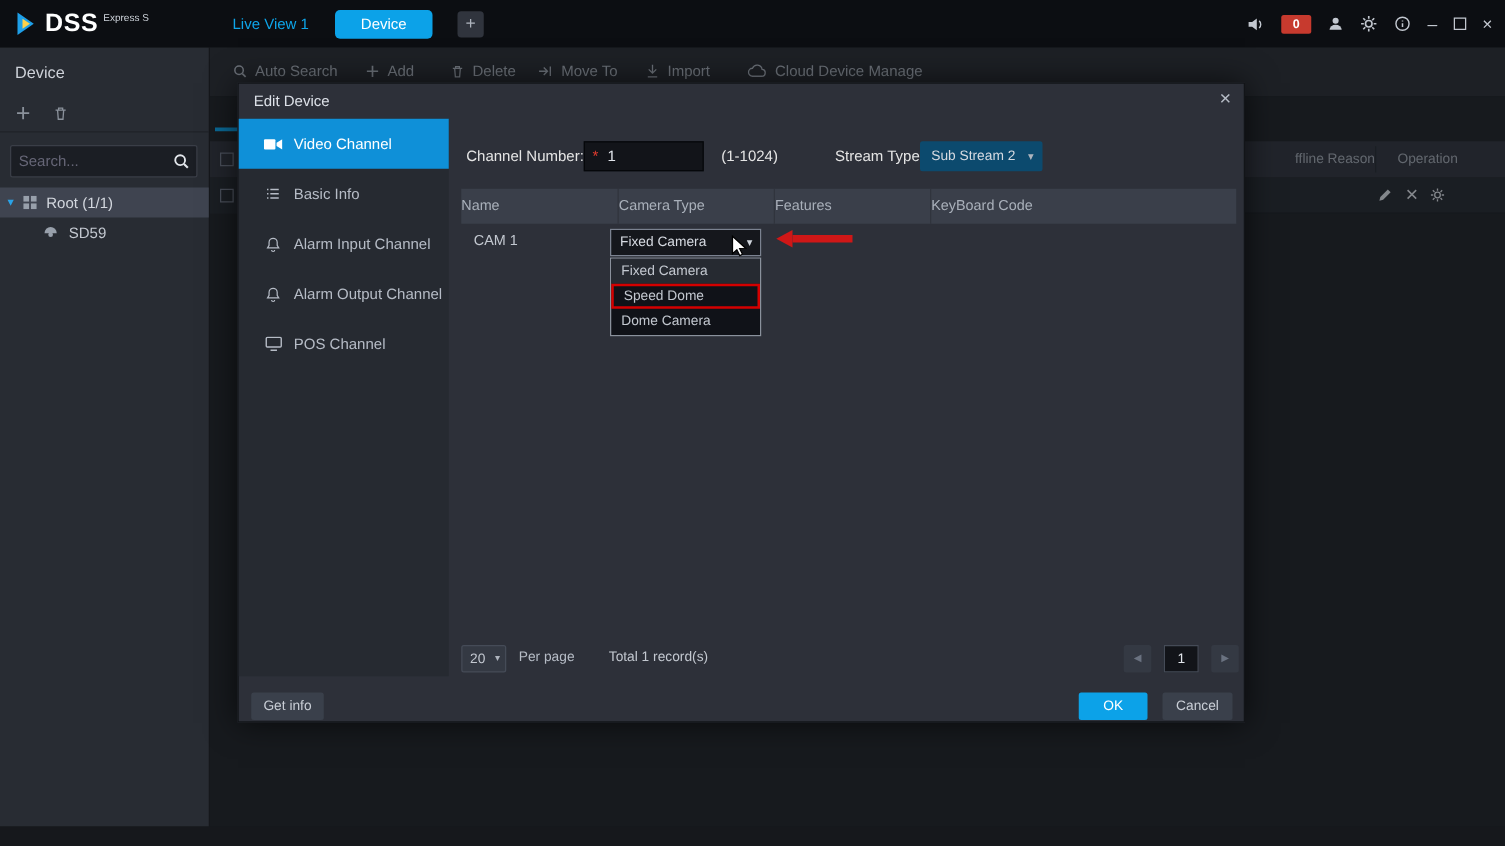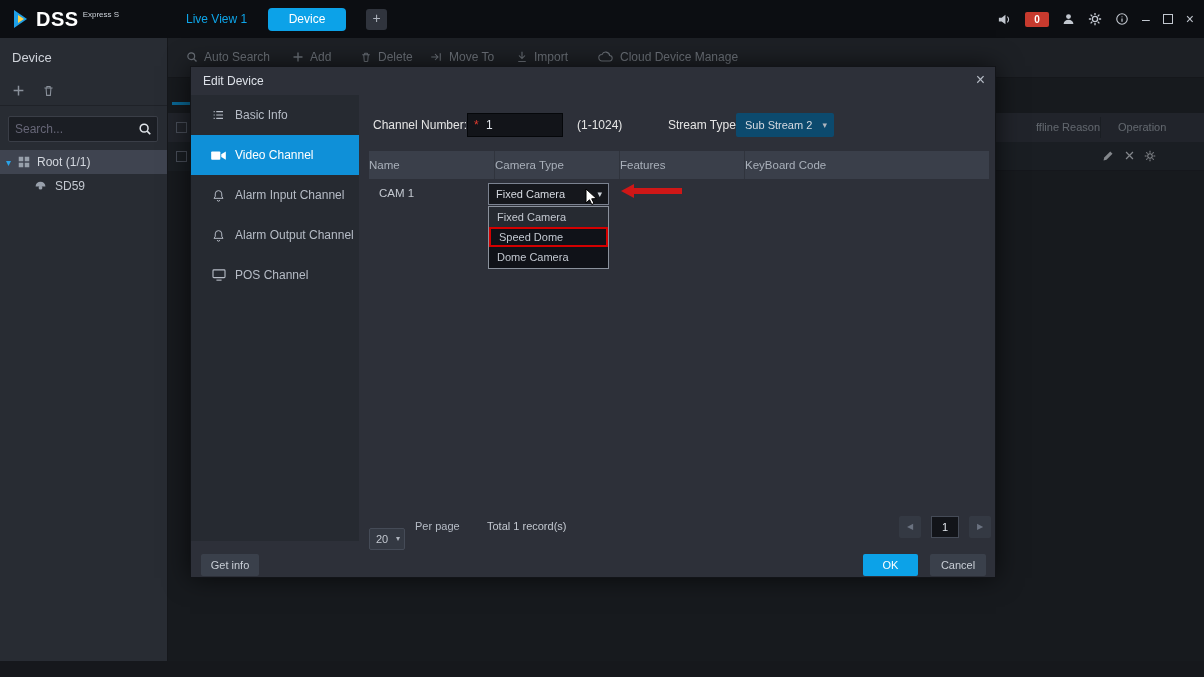--- a/index.html
+++ b/index.html
@@ -102,21 +102,21 @@
     border:1px solid #8a919c; z-index:5; }
   .cam-opt { height:20px; line-height:20px; padding-left:8px; font-size:11px; color:#c3c8d0; }
   .cam-opt.first { background:#262a31; }
   .cam-opt.hl { border:2px solid #d40000; line-height:16px; }
 
   .red-arrow { position:absolute; left:430px; top:117px; width:62px; height:14px; z-index:7; }
   .red-arrow .head { position:absolute; left:0; top:0; width:0; height:0;
     border-top:7px solid transparent; border-bottom:7px solid transparent; border-right:13px solid #cf1717; }
   .red-arrow .bar { position:absolute; left:13px; top:4px; width:48px; height:6px; background:#cf1717; }
 
-  .m-pg-size { position:absolute; left:178px; top:461px; width:36px; height:22px; background:#343943;
+  .m-pg-size { position:absolute; left:178px; top:449px; width:36px; height:22px; background:#343943;
     border:1px solid #454b57; border-radius:2px; font-size:11px; line-height:20px; padding-left:6px; color:#c3c8d0; }
   .m-pg-size .car { position:absolute; right:4px; top:0; font-size:8px; color:#aeb4bd; line-height:20px; }
   .m-pg-label { position:absolute; left:224px; top:453px; font-size:11px; color:#b6bcc6; }
   .m-pg-total { position:absolute; left:296px; top:453px; font-size:11px; color:#c3c8d0; }
   .m-pg-btn { position:absolute; top:449px; width:22px; height:22px; background:#343943; border-radius:2px;
     color:#6a7280; font-size:8px; text-align:center; line-height:22px; }
   .m-pg-cur { position:absolute; left:740px; top:449px; width:28px; height:22px; background:#121419;
     border:1px solid #454b57; color:#e2e6ec; font-size:11px; text-align:center; line-height:20px; }
 
   .m-btn { position:absolute; top:487px; height:22px; border-radius:2px; font-size:11px; text-align:center; line-height:22px; }
@@ -312,36 +312,36 @@
 </div>
 
 <div class="dim"></div>
 <div class="bottom-strip"></div>
 
 <div class="modal">
   <div class="m-title">Edit Device</div>
   <div class="m-close">×</div>
 
   <div class="m-nav">
-    <div class="m-nav-item">
-      <span class="nicon">
-        <svg width="13" height="12" viewBox="0 0 16 16">
-            <path d="M5 3.5h9M5 8h9M5 12.5h9M1.5 3.5h1.5M1.5 8h1.5M1.5 12.5h1.5" stroke="#b6bcc6" stroke-width="1.5"></path>
-          </svg>
-      </span>
-      <span>Basic Info</span>
-    </div>
     <div class="m-nav-item sel">
       <span class="nicon">
         <svg width="15" height="11" viewBox="0 0 16 12">
             <rect x="0" y="1.5" width="10" height="9" rx="1" fill="#fff"></rect>
             <path d="M11 4.5l5-3v9l-5-3z" fill="#fff"></path>
           </svg>
       </span>
       <span>Video Channel</span>
+    </div>
+    <div class="m-nav-item">
+      <span class="nicon">
+        <svg width="13" height="12" viewBox="0 0 16 16">
+            <path d="M5 3.5h9M5 8h9M5 12.5h9M1.5 3.5h1.5M1.5 8h1.5M1.5 12.5h1.5" stroke="#b6bcc6" stroke-width="1.5"></path>
+          </svg>
+      </span>
+      <span>Basic Info</span>
     </div>
     <div class="m-nav-item">
       <span class="nicon">
         <svg width="13" height="13" viewBox="0 0 16 16">
             <path d="M8 2a4 4 0 0 1 4 4v3l1.5 2.5h-11L4 9V6a4 4 0 0 1 4-4z" fill="none" stroke="#b6bcc6" stroke-width="1.2"></path>
             <path d="M6.5 13.5a1.5 1.5 0 0 0 3 0" stroke="#b6bcc6" fill="none" stroke-width="1.2"></path>
           </svg>
       </span>
       <span>Alarm Input Channel</span>
     </div>

